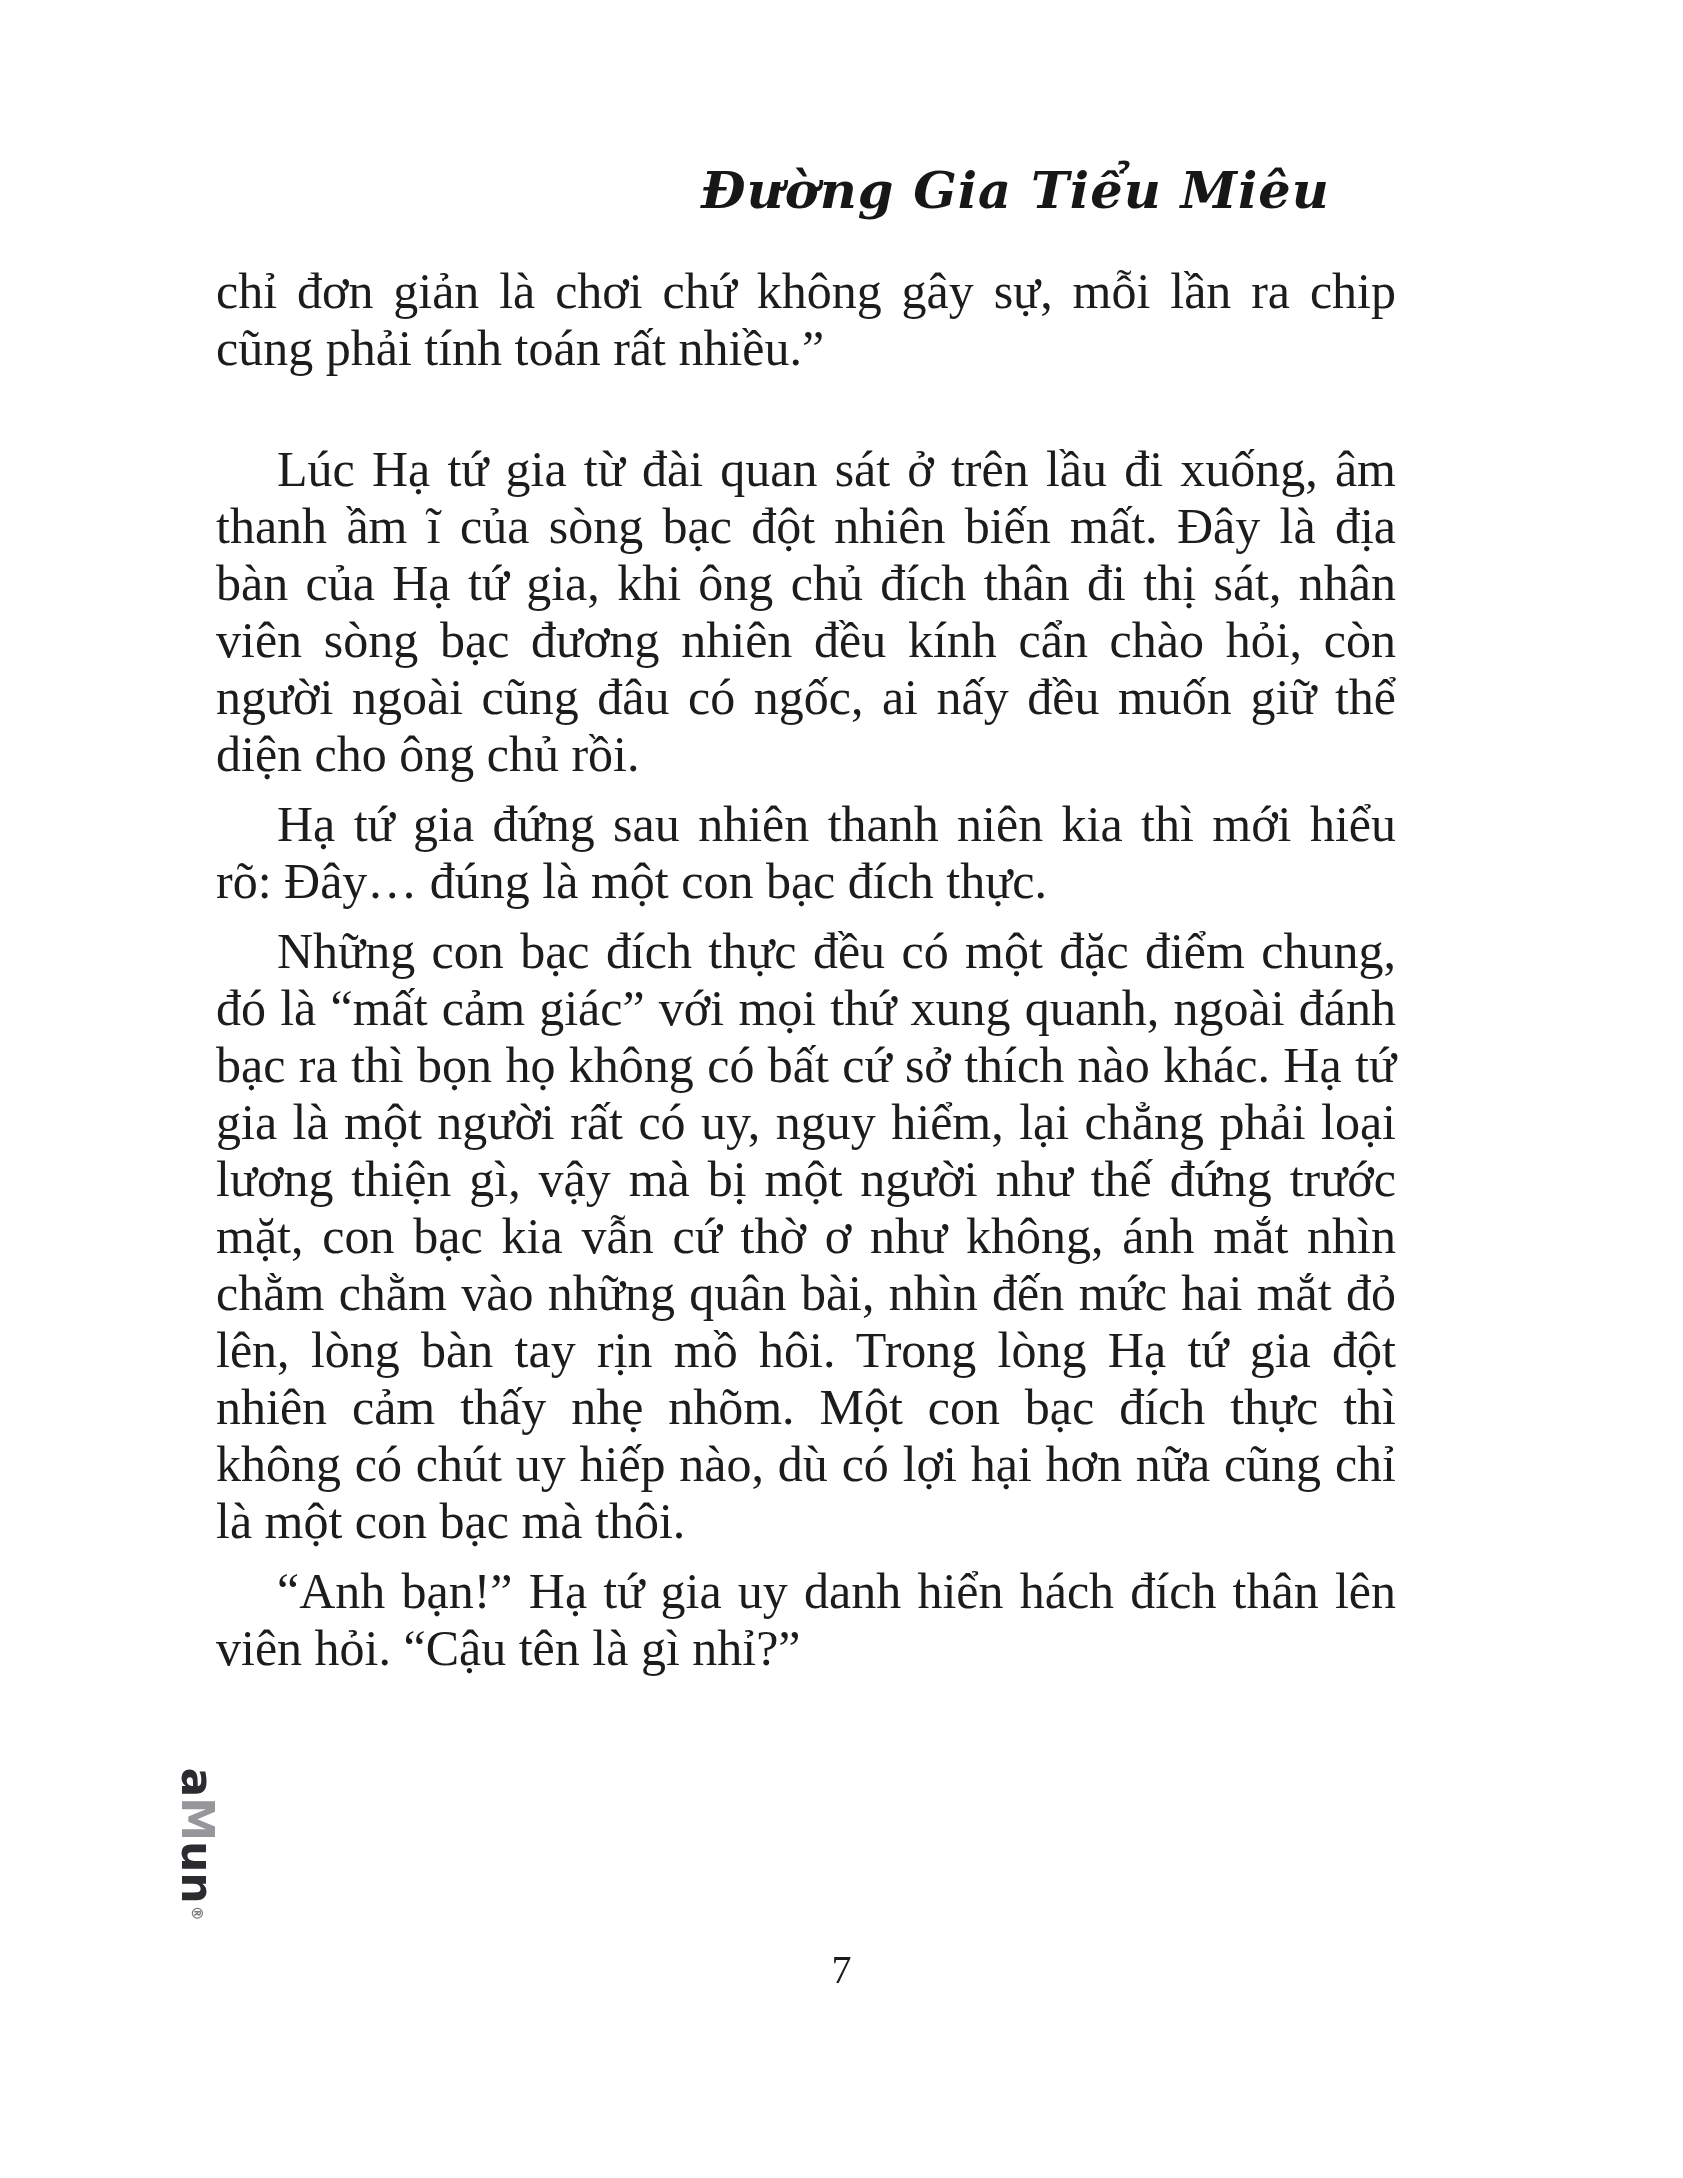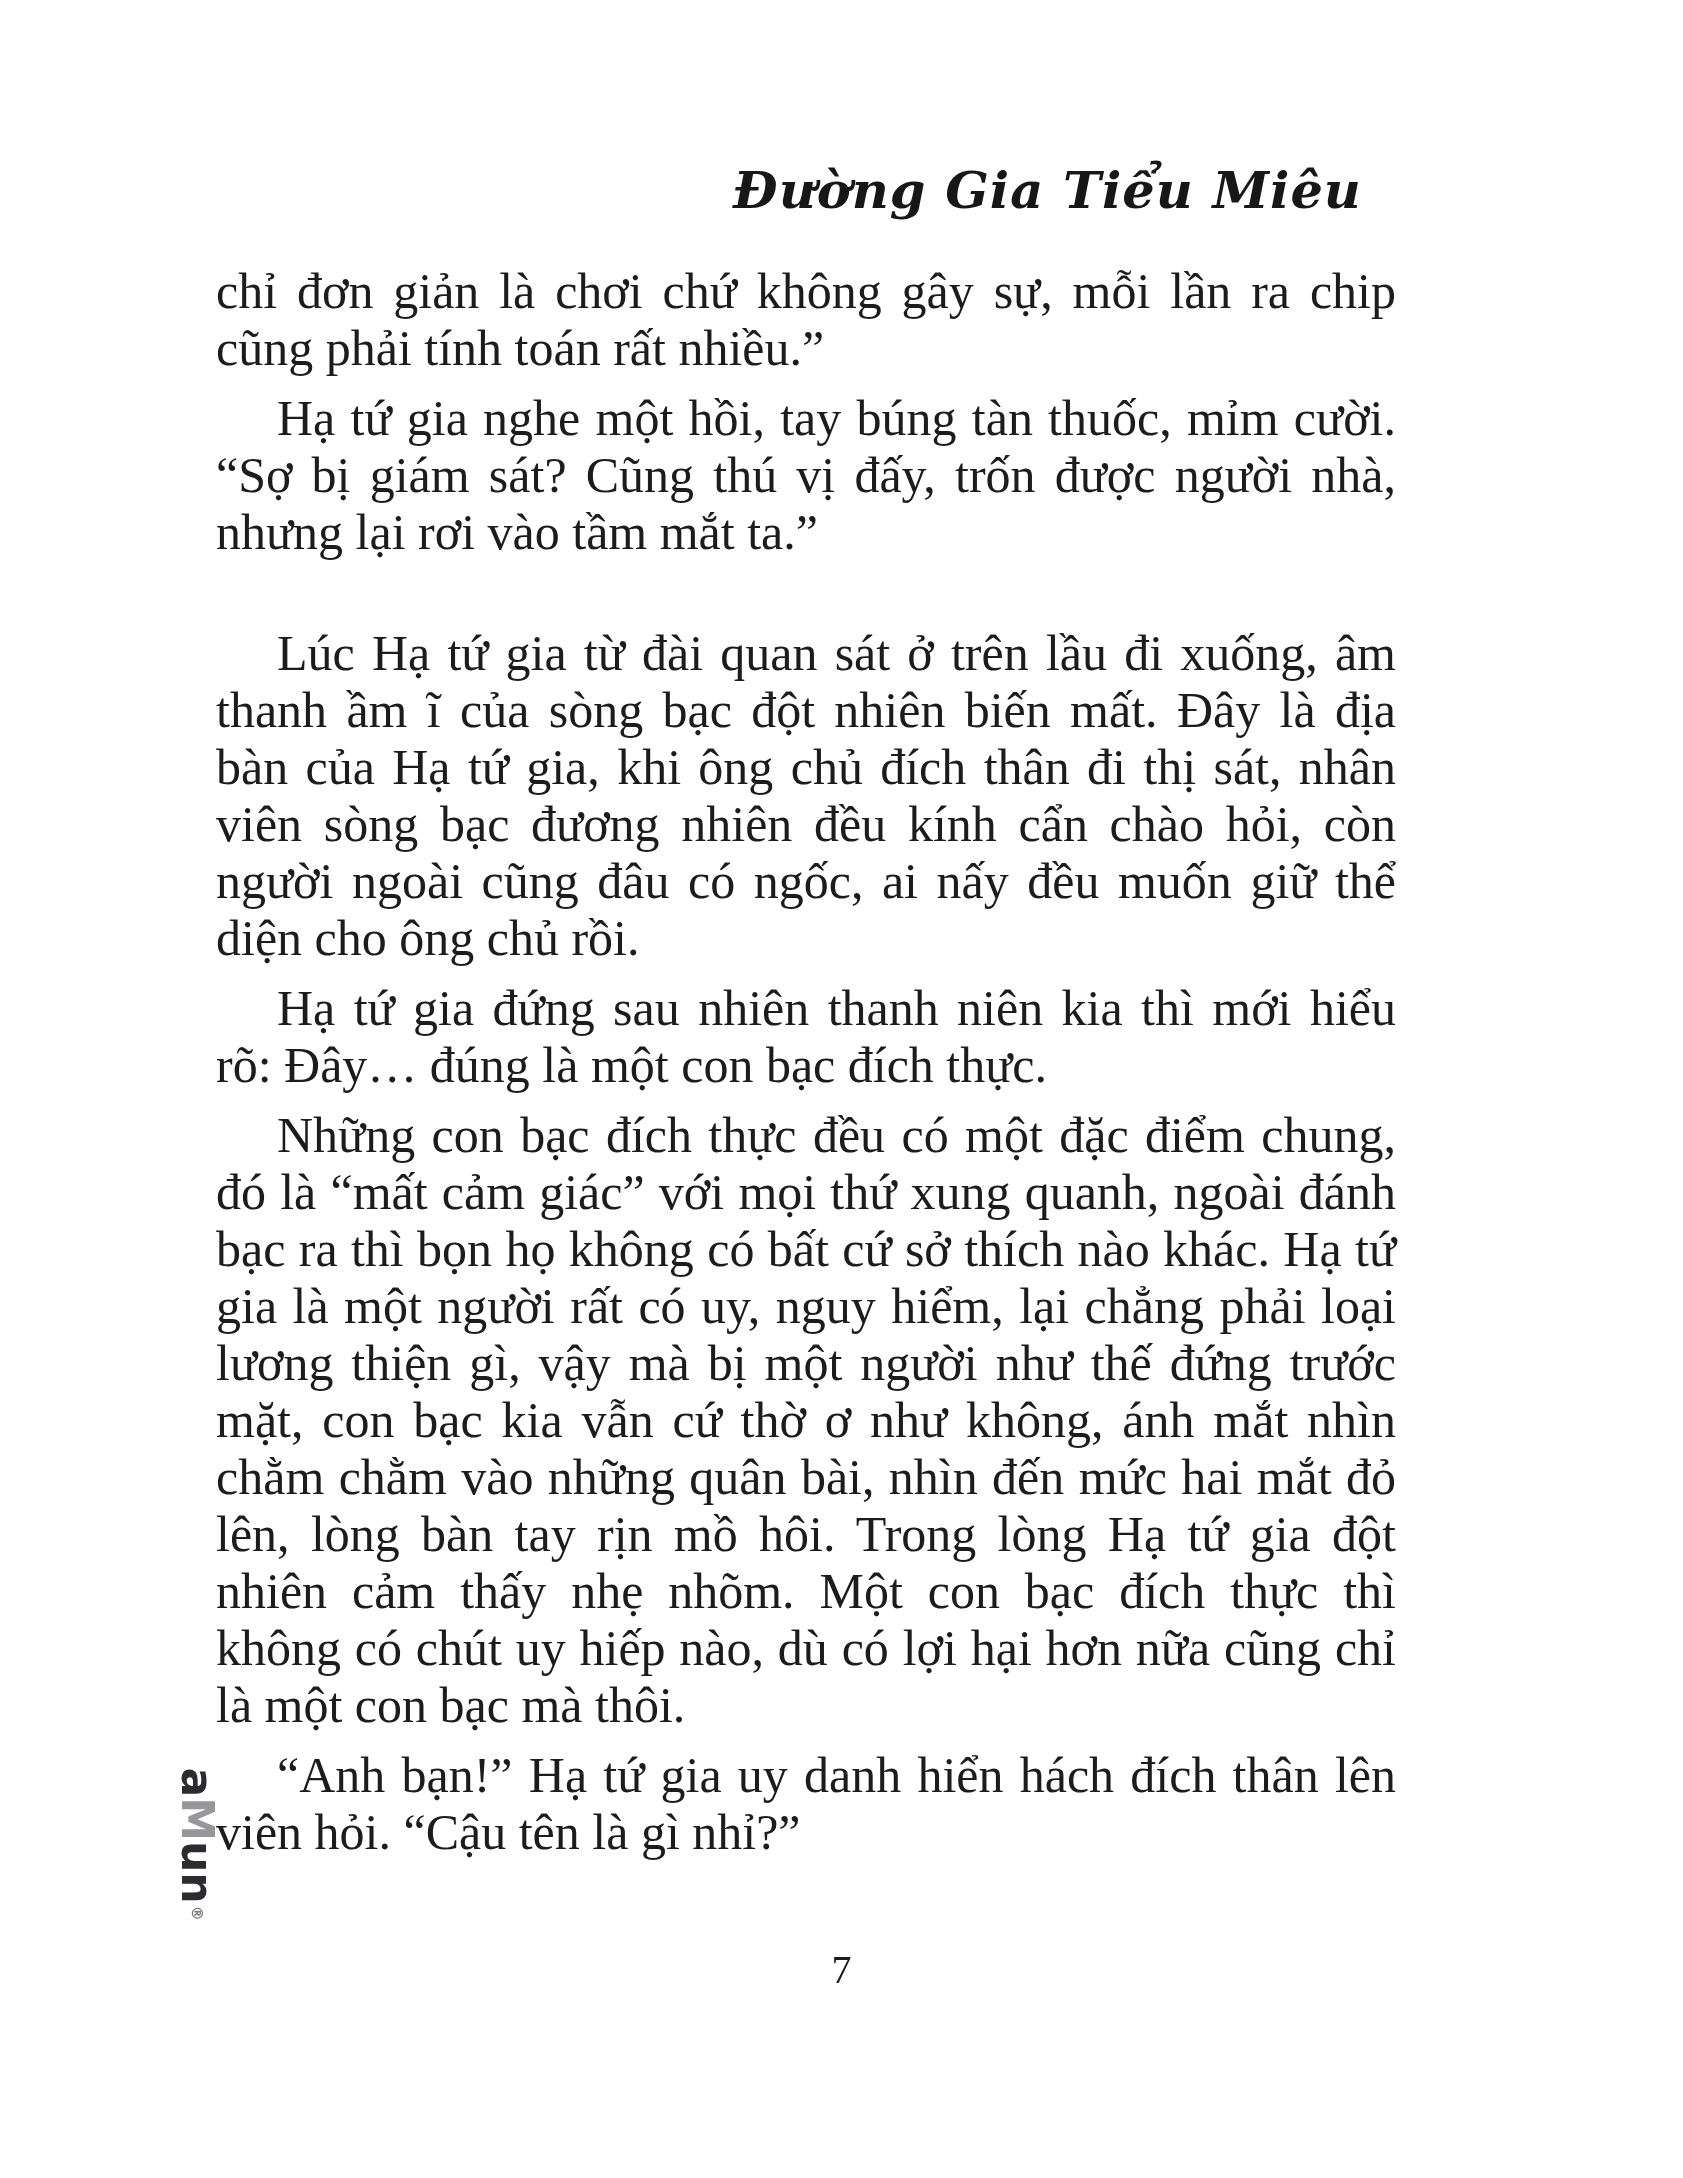--- a/index.html
+++ b/index.html
@@ -14,21 +14,21 @@
     background: #ffffff;
     overflow: hidden;
     font-family: "Liberation Serif", serif;
     color: #1c1c1c;
   }
   .running-head {
     position: absolute;
     top: 160px;
     right: 289px;
     width: 693px;
-    text-align: center;
+    text-align: left;
     font-family: "DejaVu Serif", serif;
     font-style: italic;
     font-weight: bold;
     font-size: 51px;
     letter-spacing: 1px;
     color: #171717;
     white-space: nowrap;
   }
   .body-text {
     position: absolute;
@@ -87,21 +87,20 @@
 </style>
 </head>
 <body>
 
 <div class="page">
 
   <div class="running-head">Đường Gia Tiểu Miêu</div>
 
   <div class="body-text">
     <p>chỉ đơn giản là chơi chứ không gây sự, mỗi lần ra chip cũng phải tính toán rất nhiều.”</p>
-    <p class="indent">Hạ tứ gia nghe một hồi, tay búng tàn thuốc, mỉm cười. “Sợ bị giám sát? Cũng thú vị đấy, trốn được người nhà, nhưng lại rơi vào tầm mắt ta.”</p>
     <p class="indent scene-break">Lúc Hạ tứ gia từ đài quan sát ở trên lầu đi xuống, âm thanh ầm ĩ của sòng bạc đột nhiên biến mất. Đây là địa bàn của Hạ tứ gia, khi ông chủ đích thân đi thị sát, nhân viên sòng bạc đương nhiên đều kính cẩn chào hỏi, còn người ngoài cũng đâu có ngốc, ai nấy đều muốn giữ thể diện cho ông chủ rồi.</p>
     <p class="indent">Hạ tứ gia đứng sau nhiên thanh niên kia thì mới hiểu rõ: Đây… đúng là một con bạc đích thực.</p>
     <p class="indent">Những con bạc đích thực đều có một đặc điểm chung, đó là “mất cảm giác” với mọi thứ xung quanh, ngoài đánh bạc ra thì bọn họ không có bất cứ sở thích nào khác. Hạ tứ gia là một người rất có uy, nguy hiểm, lại chẳng phải loại lương thiện gì, vậy mà bị một người như thế đứng trước mặt, con bạc kia vẫn cứ thờ ơ như không, ánh mắt nhìn chằm chằm vào những quân bài, nhìn đến mức hai mắt đỏ lên, lòng bàn tay rịn mồ hôi. Trong lòng Hạ tứ gia đột nhiên cảm thấy nhẹ nhõm. Một con bạc đích thực thì không có chút uy hiếp nào, dù có lợi hại hơn nữa cũng chỉ là một con bạc mà thôi.</p>
     <p class="indent">“Anh bạn!” Hạ tứ gia uy danh hiển hách đích thân lên viên hỏi. “Cậu tên là gì nhỉ?”</p>
   </div>
 
   <div class="logo">
     <span>a</span>
       <span class="logo-m">M</span>
       <span>un</span>

